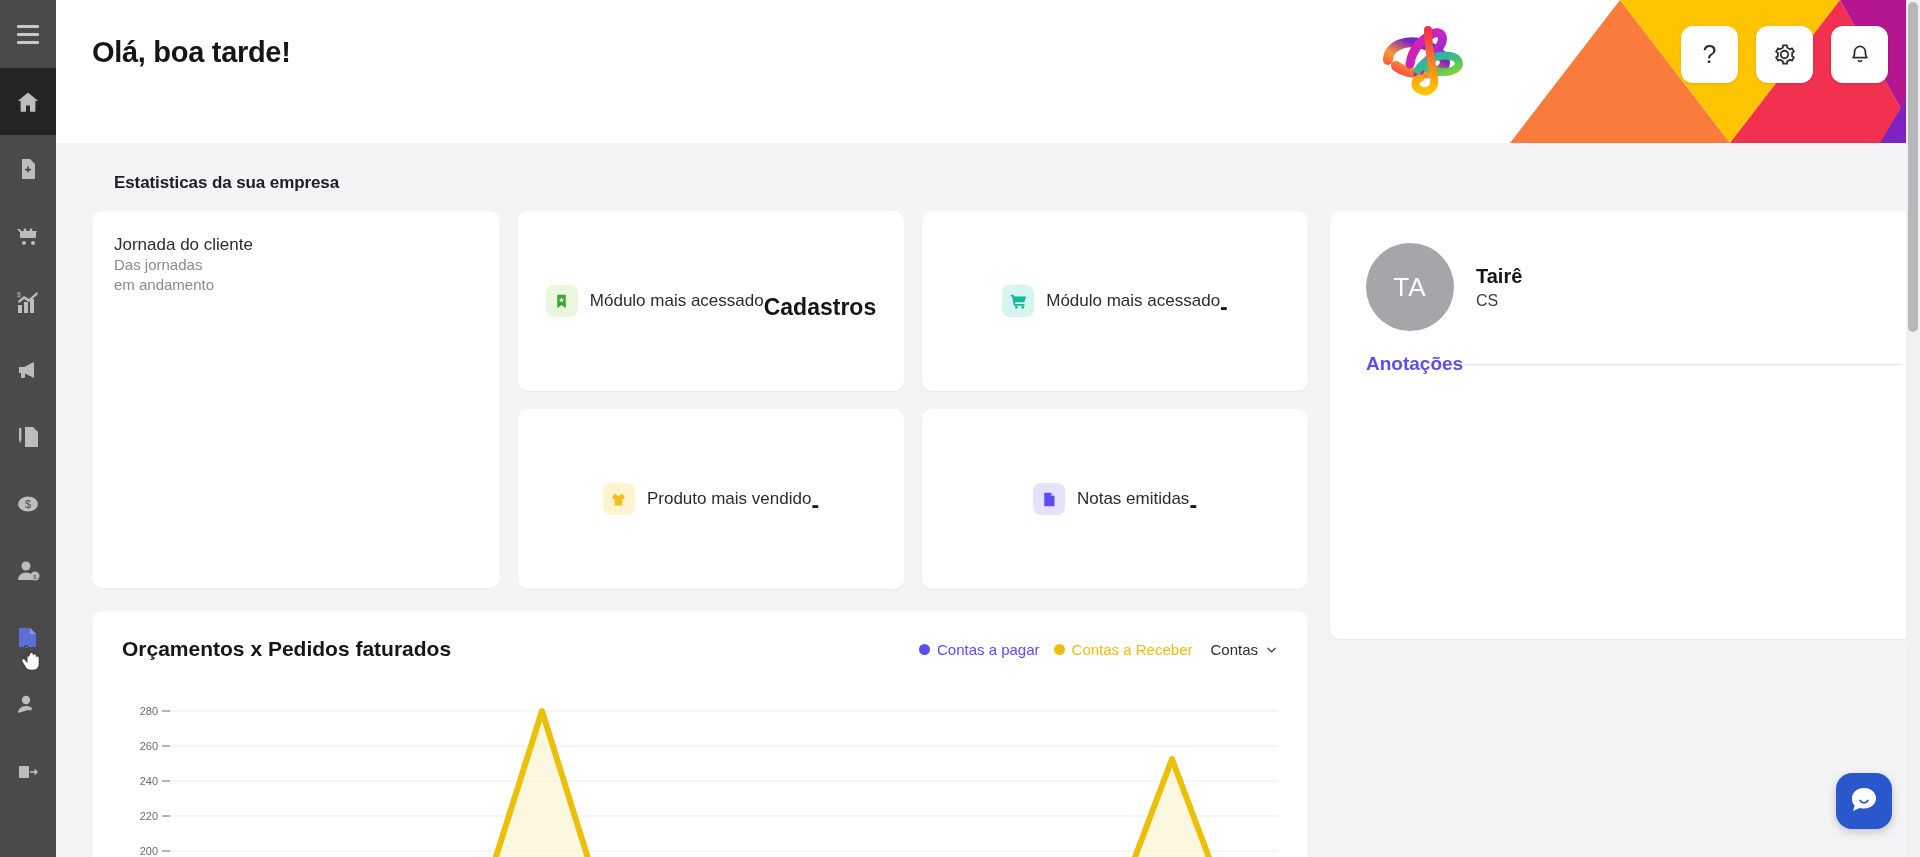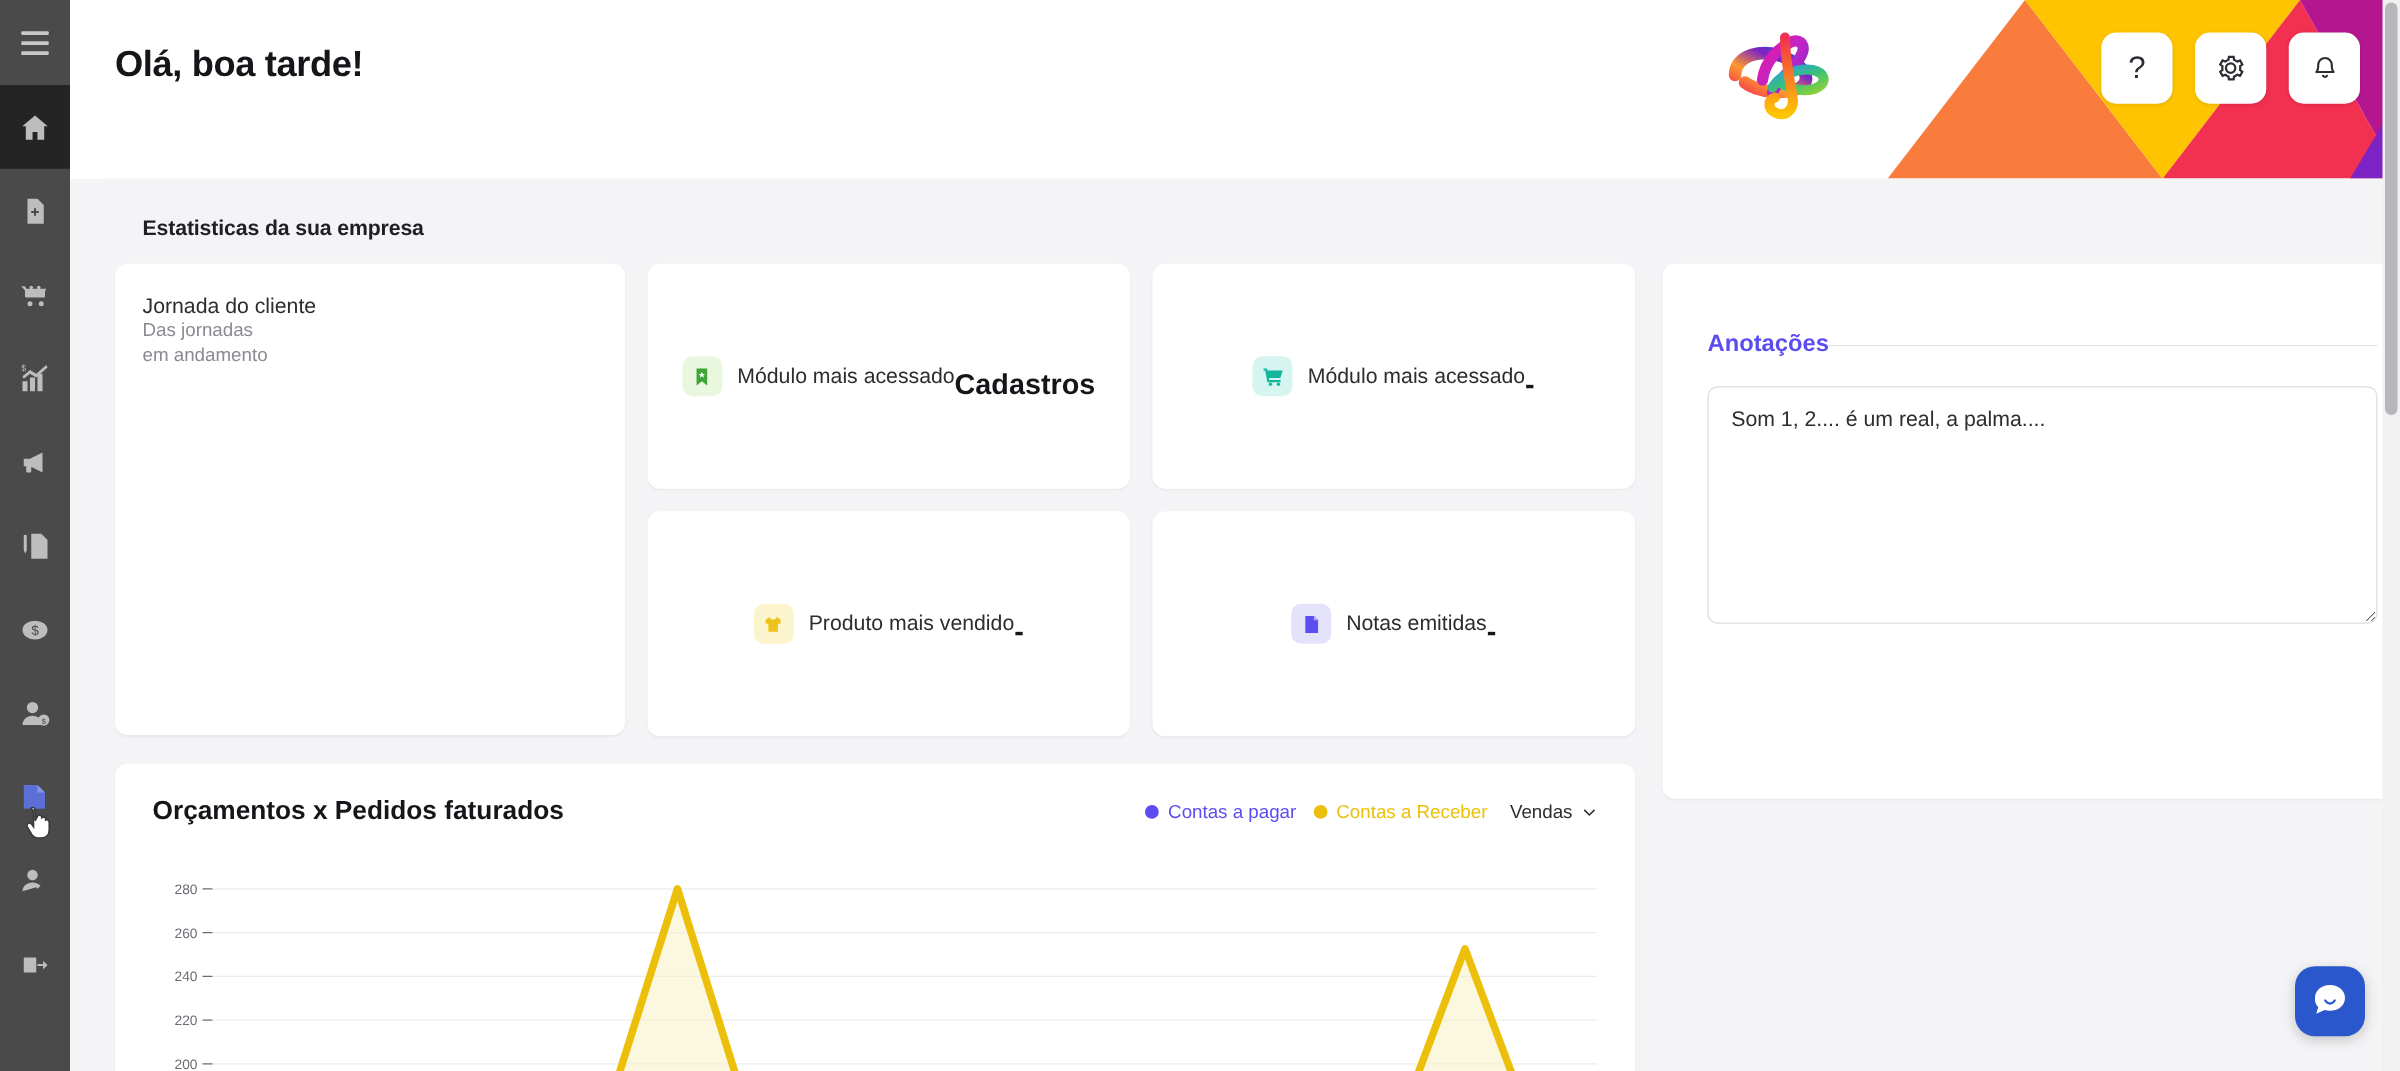--- a/index.html
+++ b/index.html
@@ -422,21 +422,21 @@
                 <div class="legend">
                   <div class="leg leg-pay">
                     <span class="dot" style="background:#5b4df0"></span>
                     <span>Contas a pagar</span>
                   </div>
                   <div class="leg leg-rec">
                     <span class="dot" style="background:#ecc00a"></span>
                     <span>Contas a Receber</span>
                   </div>
                   <div class="sel">
-                    <span>Vendas</span>
+                    <span>Contas</span>
                     <svg width="13" height="13" viewBox="0 0 16 16">
                       <path fill="none" stroke="#2c2c31" stroke-width="1.5" d="M3 6l5 5 5-5"></path>
                     </svg>
                   </div>
                 </div>
               </div>
 
               <div class="chart-plot">
                 <svg width="1156" height="300" viewBox="0 0 1156 300">
                   <g>
@@ -467,25 +467,31 @@
 
                   <path d="M60,300 L150,296 L240,300 L330,244 L420,214 L510,300 L600,300 L690,300 L780,300 L870,224 L960,300 L1050,300 L1140,300 Z" fill="#ded9fb" opacity="0.85"></path>
                   <path d="M60,300 L150,296 L240,300 L330,244 L420,214 L510,300 L600,300 L690,300 L780,300 L870,224 L960,300 L1050,300 L1140,300" fill="none" stroke="#6b52e8" stroke-width="6" stroke-linejoin="round"></path>
                 </svg>
               </div>
             </div>
           </div>
 
           <div class="right-col">
             <div class="card profile-card">
+              <div class="profile-head">
+                <div class="avatar">TA</div>
+                <div>
+                  <div class="profile-name">Tairê</div>
+                  <div class="profile-role">CS</div>
+                </div>
+              </div>
               <div class="anot-row">
                 <div class="anot-title">Anotações</div>
                 <div class="anot-rule"></div>
               </div>
-              <textarea class="notes" placeholder="" style="">Som 1, 2.... é um real, a palma....</textarea>
             </div>
           </div>
         </div>
       </div>
 
       <button class="chat">
         <svg width="34" height="34" viewBox="0 0 34 34">
           <path fill="#ffffff" d="M17 4c7 0 12 4.6 12 10.3 0 5.7-5 10.3-12 10.3-1.5 0-3-.2-4.3-.6L6 27l1.6-5.2A9.9 9.9 0 0 1 5 14.3C5 8.6 10 4 17 4z"></path>
           <path fill="none" stroke="#2b57cd" stroke-width="1.8" stroke-linecap="round" d="M13.2 16.4c1 1.6 2.3 2.4 3.8 2.4s2.8-.8 3.8-2.4"></path>
         </svg>

